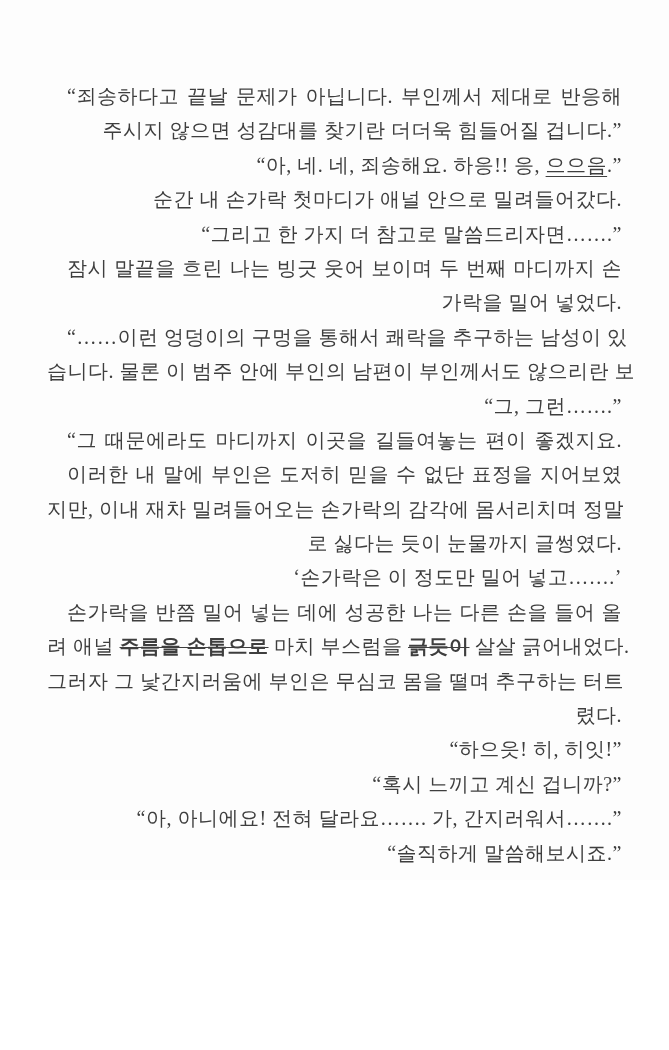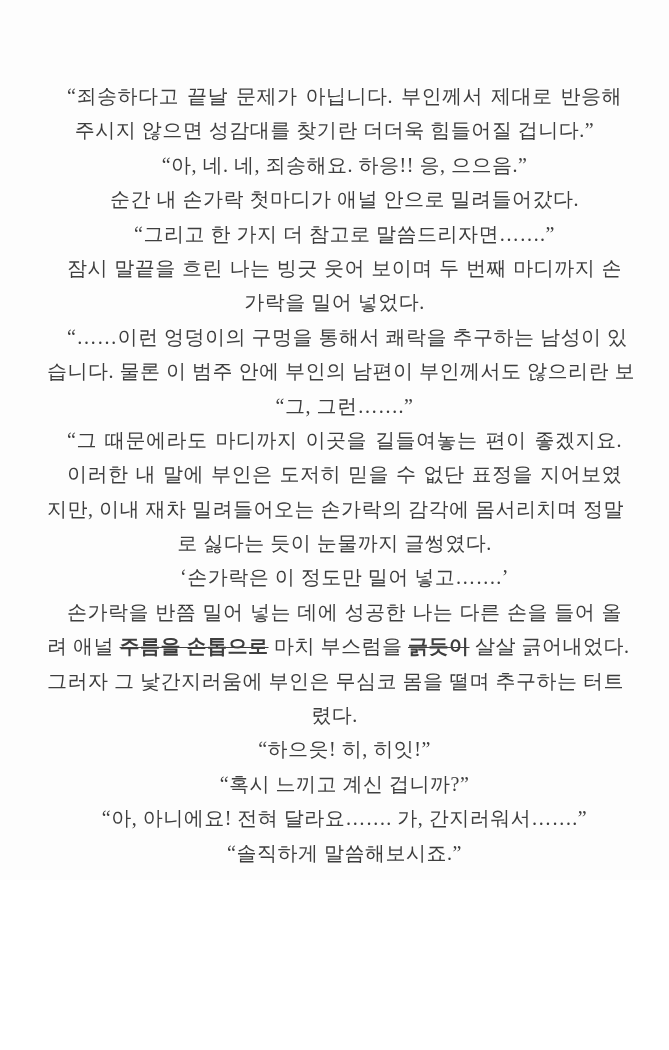--- a/index.html
+++ b/index.html
@@ -21,30 +21,31 @@
     left: 47px;
     right: 47px;
     top: 79px;
   }
   .line {
     height: 34.4px;
     line-height: 34.4px;
     font-size: 20px;
     letter-spacing: 0.5px;
     white-space: nowrap;
-    text-align: center;
+    text-align: right;
   }
   .line.fill {
     text-align: justify;
     text-align-last: justify;
   }
   .line.first {
     text-indent: 20px;
   }
   .seg-u {
+    text-decoration: underline;
     text-decoration-thickness: 1px;
     text-underline-offset: 4px;
     margin-top: 16px;
   }
   .seg-s {
     text-decoration: line-through;
     text-decoration-thickness: 1px;
     font-weight: bold;
   }
   .footer {

